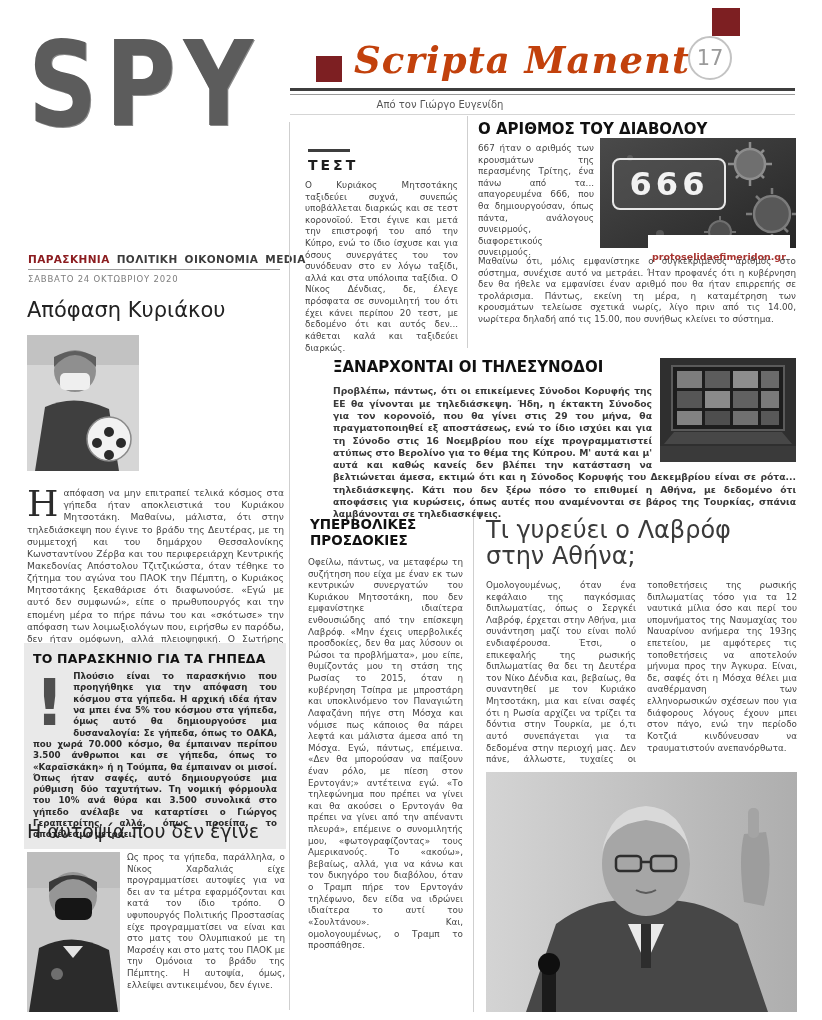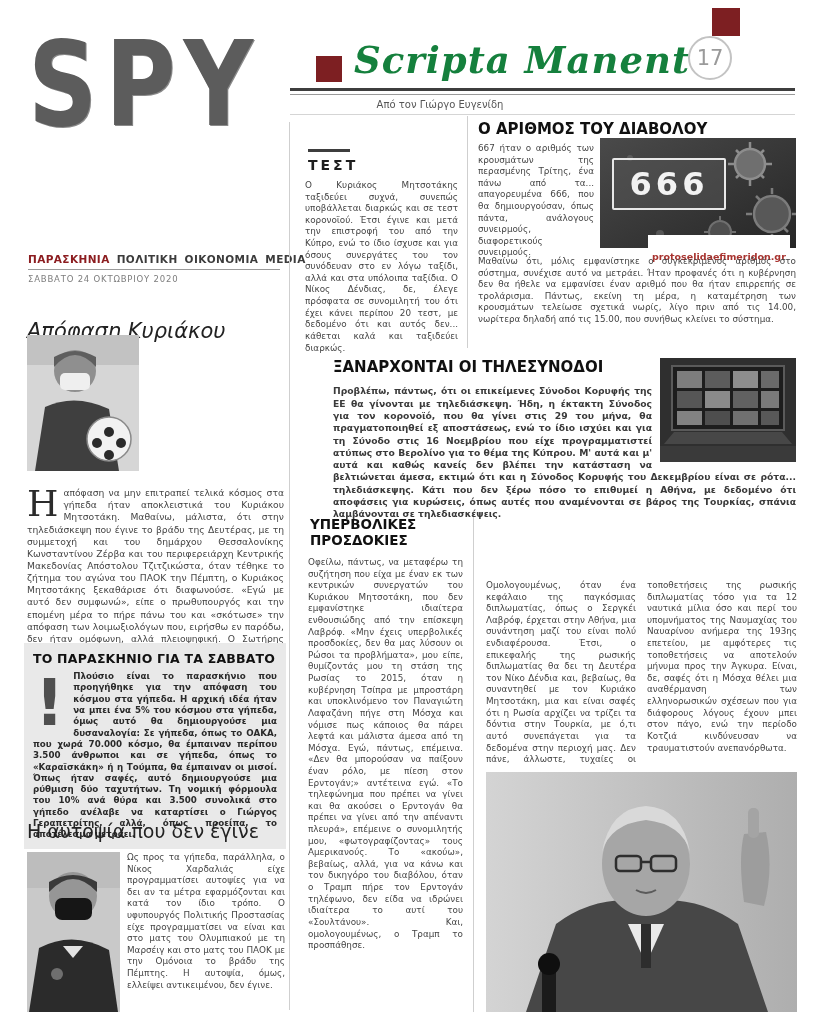--- a/index.html
+++ b/index.html
@@ -18,21 +18,21 @@
   .mast-nav{left:28px;top:253px;width:252px;font-size:10.5px;font-weight:bold;color:#3c3c3c;
             letter-spacing:0.4px;white-space:nowrap;}
   .mast-nav .cat{margin-right:7px;}
   .mast-nav .cat-red{color:#8c1d20;}
   .mast-rule{left:28px;top:269px;width:252px;height:1px;background:#9a9a9a;}
   .mast-date{left:28px;top:274px;font-size:8.5px;color:#7d7d7d;letter-spacing:0.8px;}
 
   
   .hdr-square{left:316px;top:56px;width:26px;height:26px;background:#7d1f22;}
   .hdr-title{left:354px;top:38px;font-family:"DejaVu Serif","Liberation Serif",serif;
-             font-style:italic;font-weight:bold;font-size:37px;color:#15803d;letter-spacing:1px;}
+             font-style:italic;font-weight:bold;font-size:37px;color:#c2410c;letter-spacing:1px;}
   .page-circle{left:688px;top:36px;width:40px;height:40px;border:2px solid #c3c3c3;border-radius:50%;
                color:#9a9a9a;font-size:21px;display:flex;align-items:center;justify-content:center;}
   .hdr-rule-thick{left:290px;top:88px;width:505px;height:3px;background:#3e3e3e;}
   .hdr-rule-thin{left:290px;top:94px;width:505px;height:1px;background:#9a9a9a;}
   .byline{left:290px;top:99px;width:300px;text-align:center;font-size:10px;color:#555;}
   .hdr-rule3{left:290px;top:114px;width:505px;height:1px;background:#d5d5d5;}
 
   
   .vdiv1{left:289px;top:122px;width:1px;height:888px;background:#cfcfcf;}
   .vdiv2{left:467px;top:116px;width:1px;height:232px;background:#cfcfcf;}
@@ -42,35 +42,35 @@
 
   
   .test-rule{left:308px;top:149px;width:42px;height:3px;background:#3e3e3e;}
   .test-title{left:308px;top:157px;font-size:14px;font-weight:bold;color:#1e1e1e;letter-spacing:3px;}
   .test-body{left:305px;top:180px;width:153px;}
 
   
   .diav-title{left:478px;top:120px;width:320px;font-size:15px;font-weight:bold;color:#101010;}
   .diav-lead{left:478px;top:143px;width:116px;}
   .diav-image{left:600px;top:138px;width:196px;height:110px;}
-  .diav-666{left:612px;top:158px;width:110px;height:48px;border:2px solid #e8e8e8;border-radius:2px;
+  .diav-666{left:612px;top:158px;width:110px;height:48px;border:2px solid #e8e8e8;border-radius:8px;
             color:#f2f2f2;font-size:32px;font-weight:bold;letter-spacing:4px;display:flex;
             align-items:center;justify-content:center;background:rgba(90,90,90,.45);}
   .watermark{left:648px;top:235px;background:#ffffff;color:#a8332f;font-size:9.5px;font-weight:bold;
              padding:16px 4px;}
   .diav-rest{left:478px;top:256px;width:318px;}
 
   
   .tile-wrap{left:333px;top:358px;width:463px;}
   .tile-img{float:right;width:136px;height:104px;margin:0 0 4px 8px;}
   .tile-title{font-size:15px;font-weight:bold;color:#101010;margin:0 0 6px 0;}
   .tile-body{font-size:9.2px;font-weight:bold;line-height:1.34;color:#3a3a3a;text-align:justify;}
 
   
-  .apof-title{left:27px;top:319px;font-size:21px;color:#222;font-style:italic;}
+  .apof-title{left:27px;top:298px;font-size:21px;color:#222;}
   .apof-img{left:27px;top:335px;width:112px;height:136px;}
   .apof-body{left:27px;top:478px;width:257px;font-size:9.2px;}
   .dropcap{float:left;font-family:"DejaVu Serif","Liberation Serif",serif;font-size:36px;
            line-height:0.85;margin:2px 5px 0 0;color:#2b2b2b;}
 
   
   .box{left:24px;top:643px;width:262px;min-height:158px;background:#e9e9e9;padding:8px 9px;box-sizing:border-box;}
   .box-title{font-size:12.5px;font-weight:bold;color:#111;margin:0 0 5px 0;letter-spacing:0.2px;}
   .box-mark{float:left;font-size:64px;font-weight:bold;color:#4f4f4f;line-height:0.95;margin:2px 9px 0 2px;}
   .box-body{font-size:8.7px;font-weight:bold;line-height:1.3;color:#2a2a2a;text-align:justify;}
@@ -209,21 +209,21 @@
         <circle cx="70" cy="108" r="5" fill="#2a2a2a"></circle>
       <circle cx="94" cy="108" r="5" fill="#2a2a2a"></circle>
         <circle cx="82" cy="120" r="5" fill="#2a2a2a"></circle>
     </svg>
   </div>
   <p class="abs bodytext apof-body">
     <span class="dropcap">Η</span><span>απόφαση να μην επιτραπεί τελικά κόσμος στα γήπεδα ήταν αποκλειστικά του Κυριάκου Μητσοτάκη. Μαθαίνω, μάλιστα, ότι στην τηλεδιάσκεψη που έγινε το βράδυ της Δευτέρας, με τη συμμετοχή και του δημάρχου Θεσσαλονίκης Κωνσταντίνου Ζέρβα και του περιφερειάρχη Κεντρικής Μακεδονίας Απόστολου Τζιτζικώστα, όταν τέθηκε το ζήτημα του αγώνα του ΠΑΟΚ την Πέμπτη, ο Κυριάκος Μητσοτάκης ξεκαθάρισε ότι διαφωνούσε. «Εγώ με αυτό δεν συμφωνώ», είπε ο πρωθυπουργός και την επομένη μέρα το πήρε πάνω του και «σκότωσε» την απόφαση των λοιμωξιολόγων που, ειρήσθω εν παρόδω, δεν ήταν ομόφωνη, αλλά πλειοψηφική. Ο Σωτήρης Τσιόδρας, πάντως, ψήφισε «ναι», για να ξέρετε.</span>
   </p>
 
   <div class="abs box">
-    <h3 class="box-title">ΤΟ ΠΑΡΑΣΚΗΝΙΟ ΓΙΑ ΤΑ ΣΑΒΒΑΤΟ</h3>
+    <h3 class="box-title">ΤΟ ΠΑΡΑΣΚΗΝΙΟ ΓΙΑ ΤΑ ΓΗΠΕΔΑ</h3>
     <span class="box-mark">!</span>
     <p class="box-body" style="margin:0;">Πλούσιο είναι το παρασκήνιο που προηγήθηκε για την απόφαση του κόσμου στα γήπεδα. Η αρχική ιδέα ήταν να μπει ένα 5% του κόσμου στα γήπεδα, όμως αυτό θα δημιουργούσε μια δυσαναλογία: Σε γήπεδα, όπως το ΟΑΚΑ, που χωρά 70.000 κόσμο, θα έμπαιναν περίπου 3.500 άνθρωποι και σε γήπεδα, όπως το «Καραϊσκάκη» ή η Τούμπα, θα έμπαιναν οι μισοί. Όπως ήταν σαφές, αυτό δημιουργούσε μια ρύθμιση δύο ταχυτήτων. Τη νομική φόρμουλα του 10% ανά θύρα και 3.500 συνολικά στο γήπεδο ανέλαβε να καταρτίσει ο Γιώργος Γεραπετρίτης, αλλά, όπως προείπα, το αποτέλεσμα μετράει.</p>
   </div>
 
   <div class="abs auto-title">Η αυτοψία που δεν έγινε</div>
   <div class="abs imgbox auto-img">
     <svg viewBox="0 0 93 160" preserveAspectRatio="none" aria-hidden="true">
       <rect width="93" height="160" fill="#c9c9c9"></rect>
       <rect width="93" height="36" fill="#bdbdbd"></rect>
       <circle cx="46" cy="44" r="24" fill="#969696"></circle>
@@ -232,20 +232,21 @@
       <path d="M2,160 L12,96 Q46,78 82,98 L91,160 Z" fill="#2b2b2b"></path>
       <polygon points="36,94 46,106 56,94" fill="#e3e3e3"></polygon>
       <circle cx="30" cy="122" r="6" fill="#6f6f6f"></circle>
     </svg>
   </div>
   <div class="abs pros-title">ΥΠΕΡΒΟΛΙΚΕΣ ΠΡΟΣΔΟΚΙΕΣ</div>
 
   <div class="abs bodytext auto-body">Ως προς τα γήπεδα, παράλληλα, ο Νίκος Χαρδαλιάς είχε προγραμματίσει αυτοψίες για να δει αν τα μέτρα εφαρμόζονται και κατά τον ίδιο τρόπο. Ο υφυπουργός Πολιτικής Προστασίας είχε προγραμματίσει να είναι και στο ματς του Ολυμπιακού με τη Μαρσέιγ και στο ματς του ΠΑΟΚ με την Ομόνοια το βράδυ της Πέμπτης. Η αυτοψία, όμως, ελλείψει αντικειμένου, δεν έγινε.</div>
   <div class="abs bodytext pros-body">Οφείλω, πάντως, να μεταφέρω τη συζήτηση που είχα με έναν εκ των κεντρικών συνεργατών του Κυριάκου Μητσοτάκη, που δεν εμφανίστηκε ιδιαίτερα ενθουσιώδης από την επίσκεψη Λαβρόφ. «Μην έχεις υπερβολικές προσδοκίες, δεν θα μας λύσουν οι Ρώσοι τα προβλήματα», μου είπε, θυμίζοντάς μου τη στάση της Ρωσίας το 2015, όταν η κυβέρνηση Τσίπρα με μπροστάρη και υποκλινόμενο τον Παναγιώτη Λαφαζάνη πήγε στη Μόσχα και νόμισε πως κάποιος θα πάρει λεφτά και μάλιστα άμεσα από τη Μόσχα. Εγώ, πάντως, επέμεινα. «Δεν θα μπορούσαν να παίξουν έναν ρόλο, με πίεση στον Ερντογάν;» αντέτεινα εγώ. «Το τηλεφώνημα που πρέπει να γίνει και θα ακούσει ο Ερντογάν θα πρέπει να γίνει από την απέναντι πλευρά», επέμεινε ο συνομιλητής μου, «φωτογραφίζοντας» τους Αμερικανούς. Το «ακούω», βεβαίως, αλλά, για να κάνω και τον δικηγόρο του διαβόλου, όταν ο Τραμπ πήρε τον Ερντογάν τηλέφωνο, δεν είδα να ιδρώνει ιδιαίτερα το αυτί του «Σουλτάνου». Και, ομολογουμένως, ο Τραμπ το προσπάθησε.</div>
 
+  <div class="abs lav-title">Τι γυρεύει ο Λαβρόφ στην Αθήνα;</div>
   <div class="abs lav-body">Ομολογουμένως, όταν ένα κεφάλαιο της παγκόσμιας διπλωματίας, όπως ο Σεργκέι Λαβρόφ, έρχεται στην Αθήνα, μια συνάντηση μαζί του είναι πολύ ενδιαφέρουσα. Έτσι, ο επικεφαλής της ρωσικής διπλωματίας θα δει τη Δευτέρα τον Νίκο Δένδια και, βεβαίως, θα συναντηθεί με τον Κυριάκο Μητσοτάκη, μια και είναι σαφές ότι η Ρωσία αρχίζει να τρίζει τα δόντια στην Τουρκία, με ό,τι αυτό συνεπάγεται για τα δεδομένα στην περιοχή μας. Δεν πάνε, άλλωστε, τυχαίες οι τοποθετήσεις της ρωσικής διπλωματίας τόσο για τα 12 ναυτικά μίλια όσο και περί του υπομνήματος της Ναυμαχίας του Ναυαρίνου ανήμερα της 193ης επετείου, με αμφότερες τις τοποθετήσεις να αποτελούν μήνυμα προς την Άγκυρα. Είναι, δε, σαφές ότι η Μόσχα θέλει μια αναθέρμανση των ελληνορωσικών σχέσεων που για διάφορους λόγους έχουν μπει στον πάγο, ενώ την περίοδο Κοτζιά κινδύνευσαν να τραυματιστούν ανεπανόρθωτα.</div>
   <div class="abs imgbox lav-img">
     <svg viewBox="0 0 311 240" preserveAspectRatio="none" aria-hidden="true">
       <defs>
         <linearGradient id="glav" x1="0" y1="0" x2="1" y2="0">
           <stop offset="0" stop-color="#d4d4d4"></stop>
             <stop offset="1" stop-color="#aeaeae"></stop>
         </linearGradient>
       </defs>
       <rect width="311" height="240" fill="url(#glav)"></rect>

